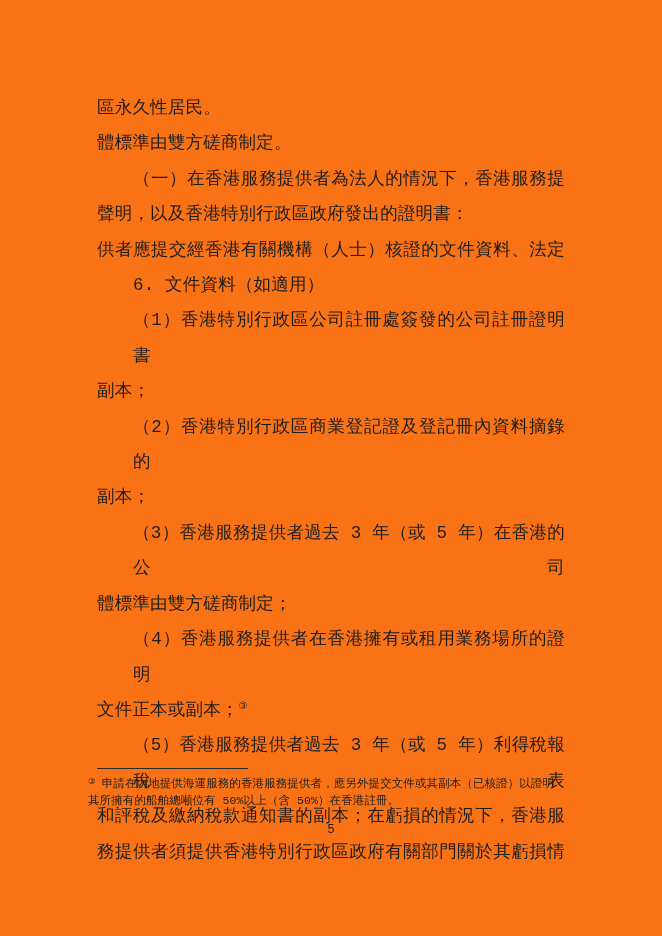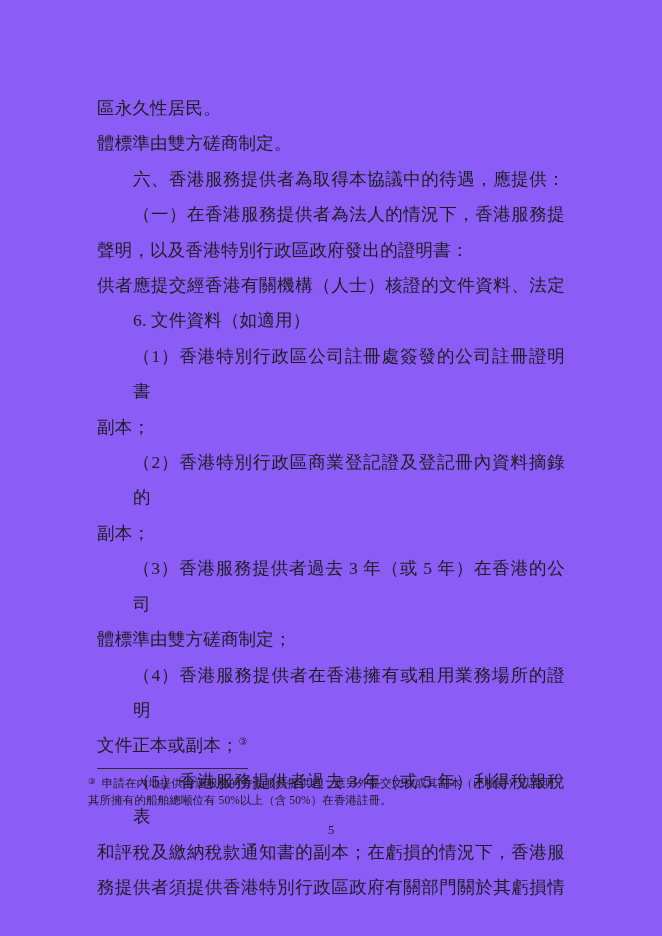--- a/index.html
+++ b/index.html
@@ -4,22 +4,22 @@
 <style>
   html, body {
     margin: 0;
     padding: 0;
     background: #ffffff;
   }
   .doc {
     position: relative;
     width: 662px;
     height: 936px;
-    background: #8b5cf6;
-    font-family: Liberation Serif, serif;
+    background: #f97316;
+    font-family: Liberation Mono, monospace;
     color: #1d1d1d;
     overflow: hidden;
   }
   .body-text {
     position: absolute;
     left: 97px;
     top: 91px;
     width: 468px;
     font-size: 17.5px;
     line-height: 35.4px;
@@ -77,21 +77,20 @@
     color: #1d1d1d;
   }
 </style>
 </head>
 <body>
 
 <div class="doc">
   <div class="body-text" id="body-lines">
       <div class="line">區永久性居民。</div>
       <div class="line">體標準由雙方磋商制定。</div>
-      <div class="line indent fill">六、香港服務提供者為取得本協議中的待遇，應提供：</div>
       <div class="line indent fill">（一）在香港服務提供者為法人的情況下，香港服務提</div>
       <div class="line">聲明，以及香港特別行政區政府發出的證明書：</div>
       <div class="line fill">供者應提交經香港有關機構（人士）核證的文件資料、法定</div>
       <div class="line indent">6. 文件資料（如適用）</div>
       <div class="line indent fill">（1）香港特別行政區公司註冊處簽發的公司註冊證明書</div>
       <div class="line">副本；</div>
       <div class="line indent fill">（2）香港特別行政區商業登記證及登記冊內資料摘錄的</div>
       <div class="line">副本；</div>
       <div class="line indent fill">（3）香港服務提供者過去 3 年（或 5 年）在香港的公司</div>
       <div class="line">體標準由雙方磋商制定；</div>

